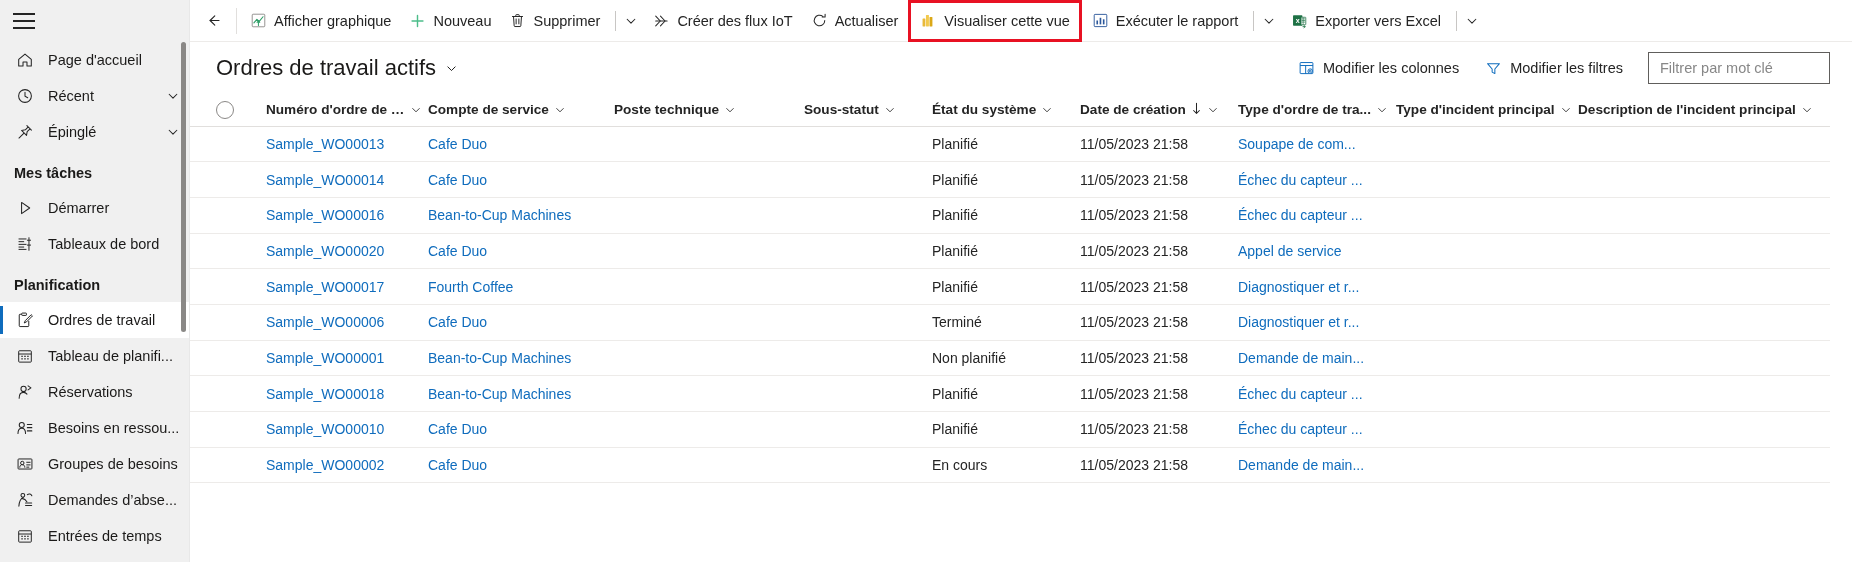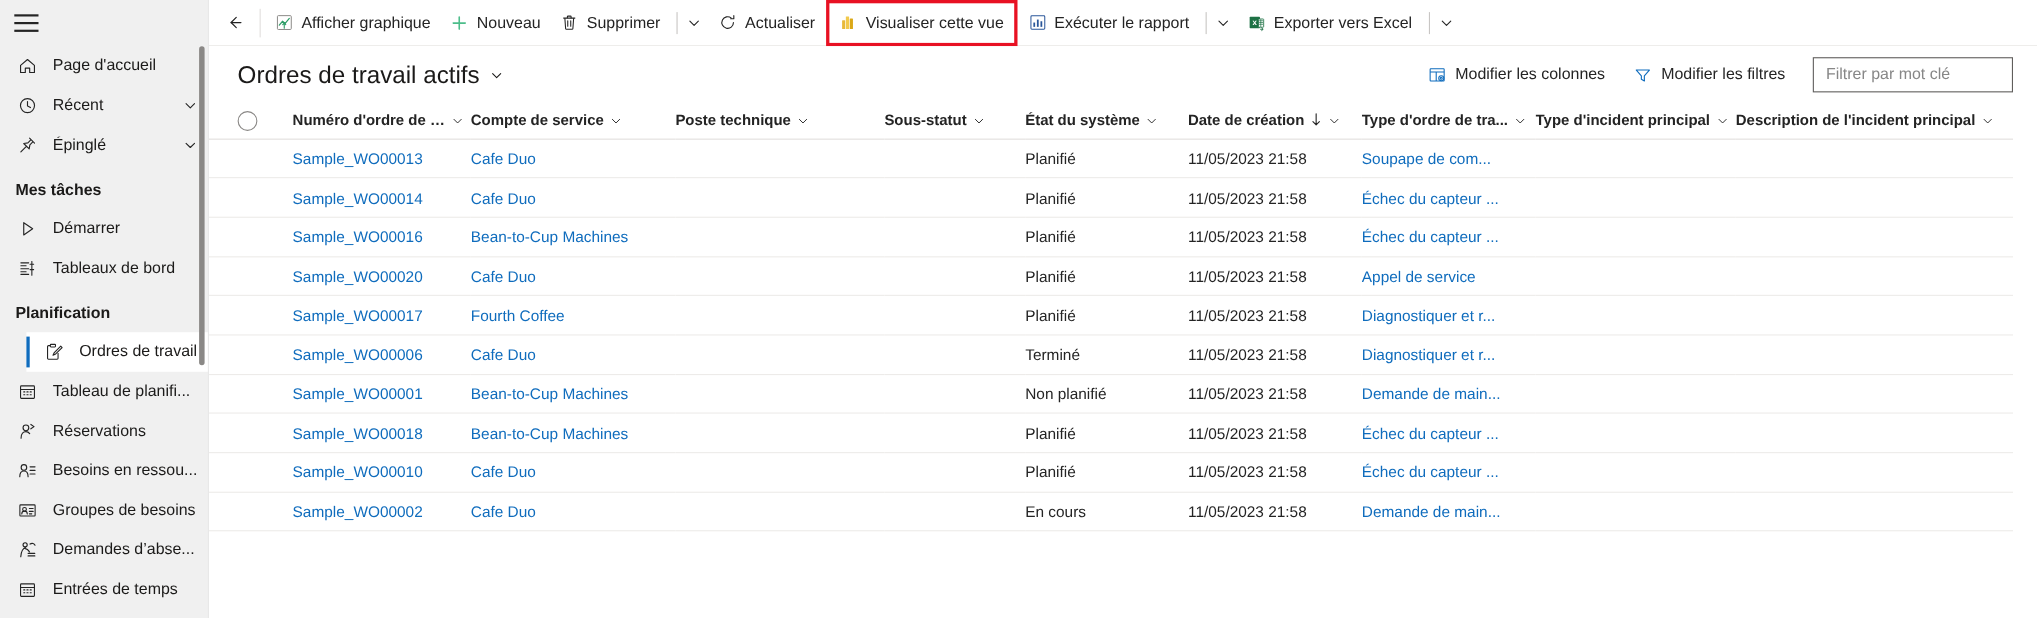--- a/index.html
+++ b/index.html
@@ -50,21 +50,20 @@
     padding-left: 14px;
     padding-right: 8px;
     font-size: 14.5px;
     color: #1b1a19;
     cursor: pointer;
     position: relative;
     white-space: nowrap;
   }
   .nav-item.selected {
     background: #ffffff;
-    margin-left: 24px;
   }
   .nav-item.selected::before {
     content: "";
     position: absolute;
     left: 0; top: 4px; bottom: 4px;
     width: 3px;
     background: #0f6cbd;
   }
   .nav-ico {
     width: 22px; min-width: 22px; height: 20px;
@@ -486,20 +485,32 @@
               </span>
               <span>Supprimer</span>
             </div>
             <span class="vsep"></span>
             <div class="cmd-caret">
               <svg width="14" height="14" viewBox="0 0 16 16" fill="none" stroke="#242424" stroke-width="1.15">
                 <path d="M3.6 6 L8 10.4 L12.4 6" stroke-linecap="round" stroke-linejoin="round"></path>
               </svg>
             </div>
           </div>
+          <div style="display: flex; align-items: center;">
+            <div class="cmd-btn">
+              <span class="cmd-ico">
+                <svg width="18" height="18" viewBox="0 0 20 20" fill="none" stroke="#242424" stroke-width="1.2">
+                  <path d="M3.2 4.2 L8.6 10 L3.2 15.8" stroke-linejoin="round" stroke-linecap="round"></path>
+                  <path d="M8.8 4.2 L14.2 10 L8.8 15.8" stroke-linejoin="round" stroke-linecap="round"></path>
+                  <path d="M3.2 10 H16.6" stroke-linecap="round"></path>
+                </svg>
+              </span>
+              <span>Créer des flux IoT</span>
+            </div>
+          </div>
           <div style="display: flex; align-items: flex-start;">
             <div class="cmd-btn">
               <span class="cmd-ico">
                 <svg width="17" height="17" viewBox="0 0 20 20" fill="none" stroke="#242424" stroke-width="1.2">
                   <path d="M16.2 10 A6.2 6.2 0 1 1 13.9 5.2" stroke-linecap="round"></path>
                   <path d="M16.6 2.6 V6 H13.2" stroke-linecap="round" stroke-linejoin="round"></path>
                 </svg>
               </span>
               <span>Actualiser</span>
             </div>

